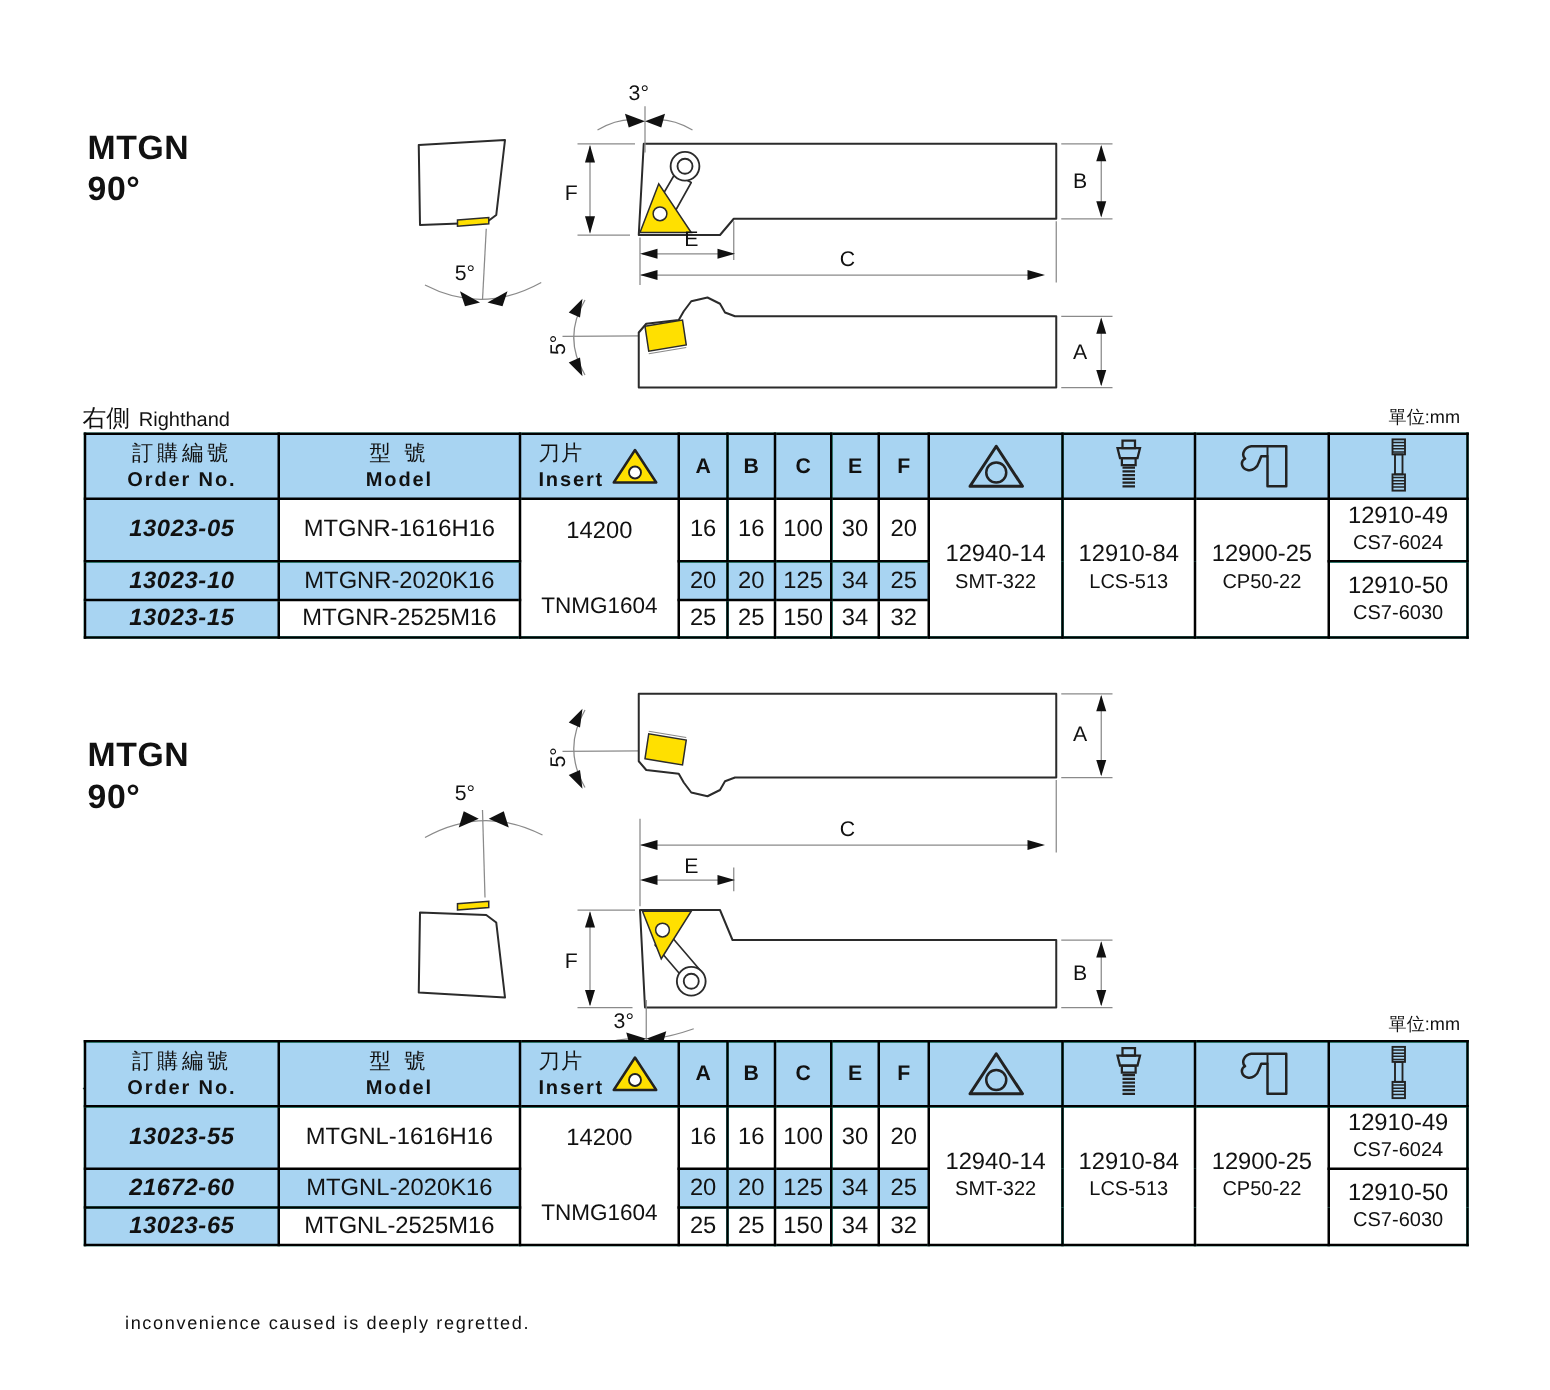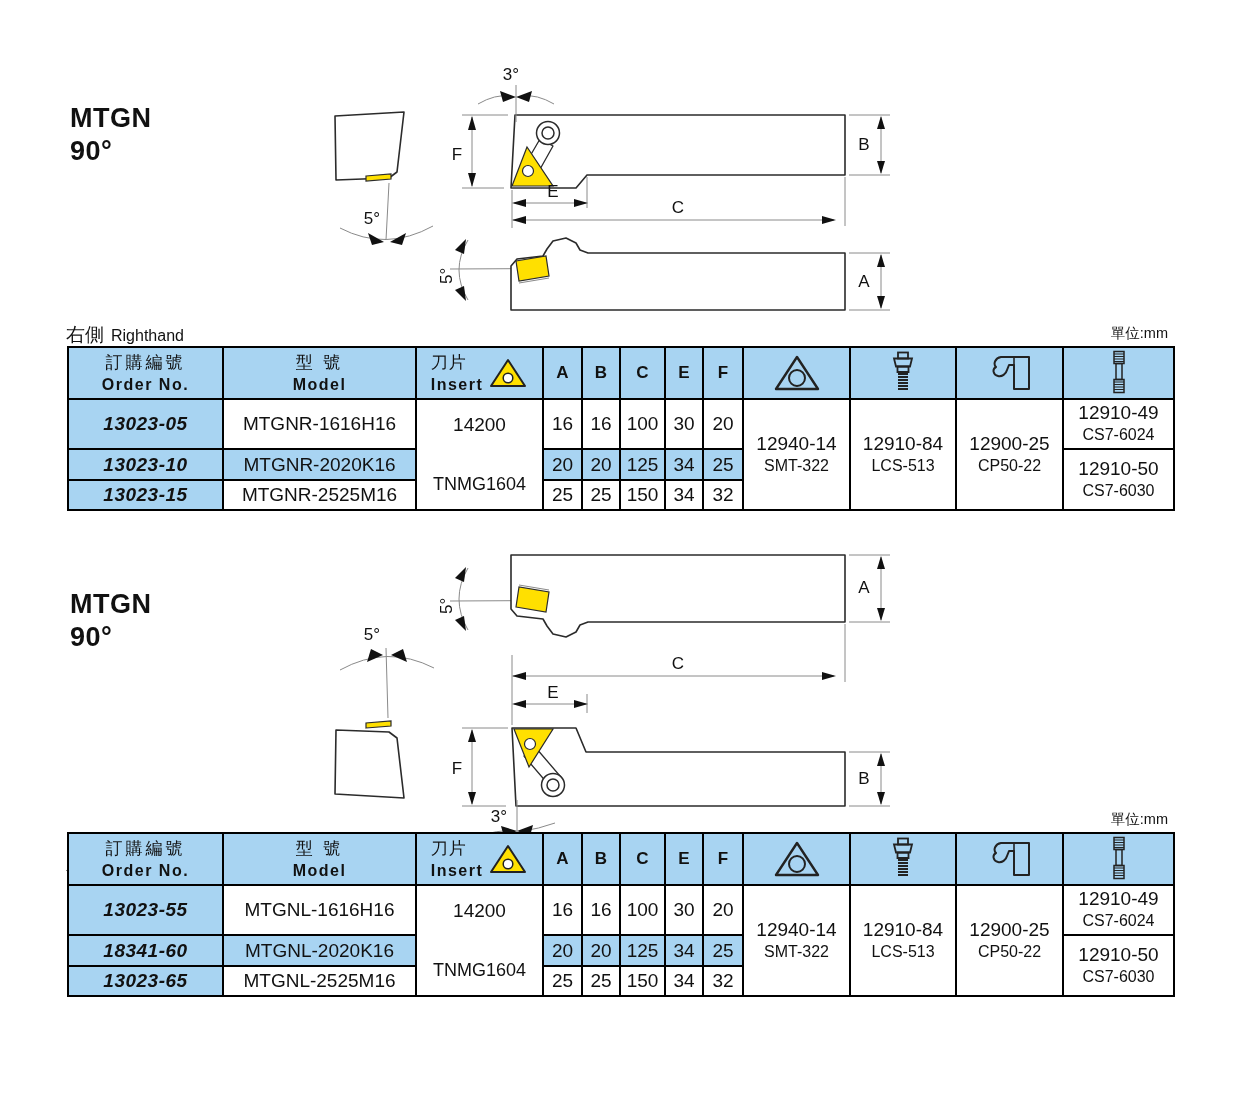--- a/index.html
+++ b/index.html
@@ -411,21 +411,21 @@
       <td class="sp" rowspan="3">
         <div>12900-25</div>
         <div class="code">CP50-22</div>
       </td>
       <td class="sp4">
         <div>12910-49</div>
         <div class="code">CS7-6024</div>
       </td>
     </tr>
     <tr class="r2">
-      <td class="blue ord">18341-60</td>
+      <td class="blue ord">21672-60</td>
       <td class="blue mod">MTGNL-2020K16</td>
       <td class="blue val">20</td>
       <td class="blue val">20</td>
       <td class="blue val">125</td>
       <td class="blue val">34</td>
       <td class="blue val">25</td>
       <td class="sp4" rowspan="2">
         <div>12910-50</div>
         <div class="code">CS7-6030</div>
       </td>
@@ -435,14 +435,15 @@
       <td class="mod">MTGNL-2525M16</td>
       <td class="val">25</td>
       <td class="val">25</td>
       <td class="val">150</td>
       <td class="val">34</td>
       <td class="val">32</td>
     </tr>
   </tbody>
     </table>
 
+  <div class="abs fn-en" style="left:100px;top:1048px;">inconvenience caused is deeply regretted.</div>
 
 </div>
 
 </body></html>

